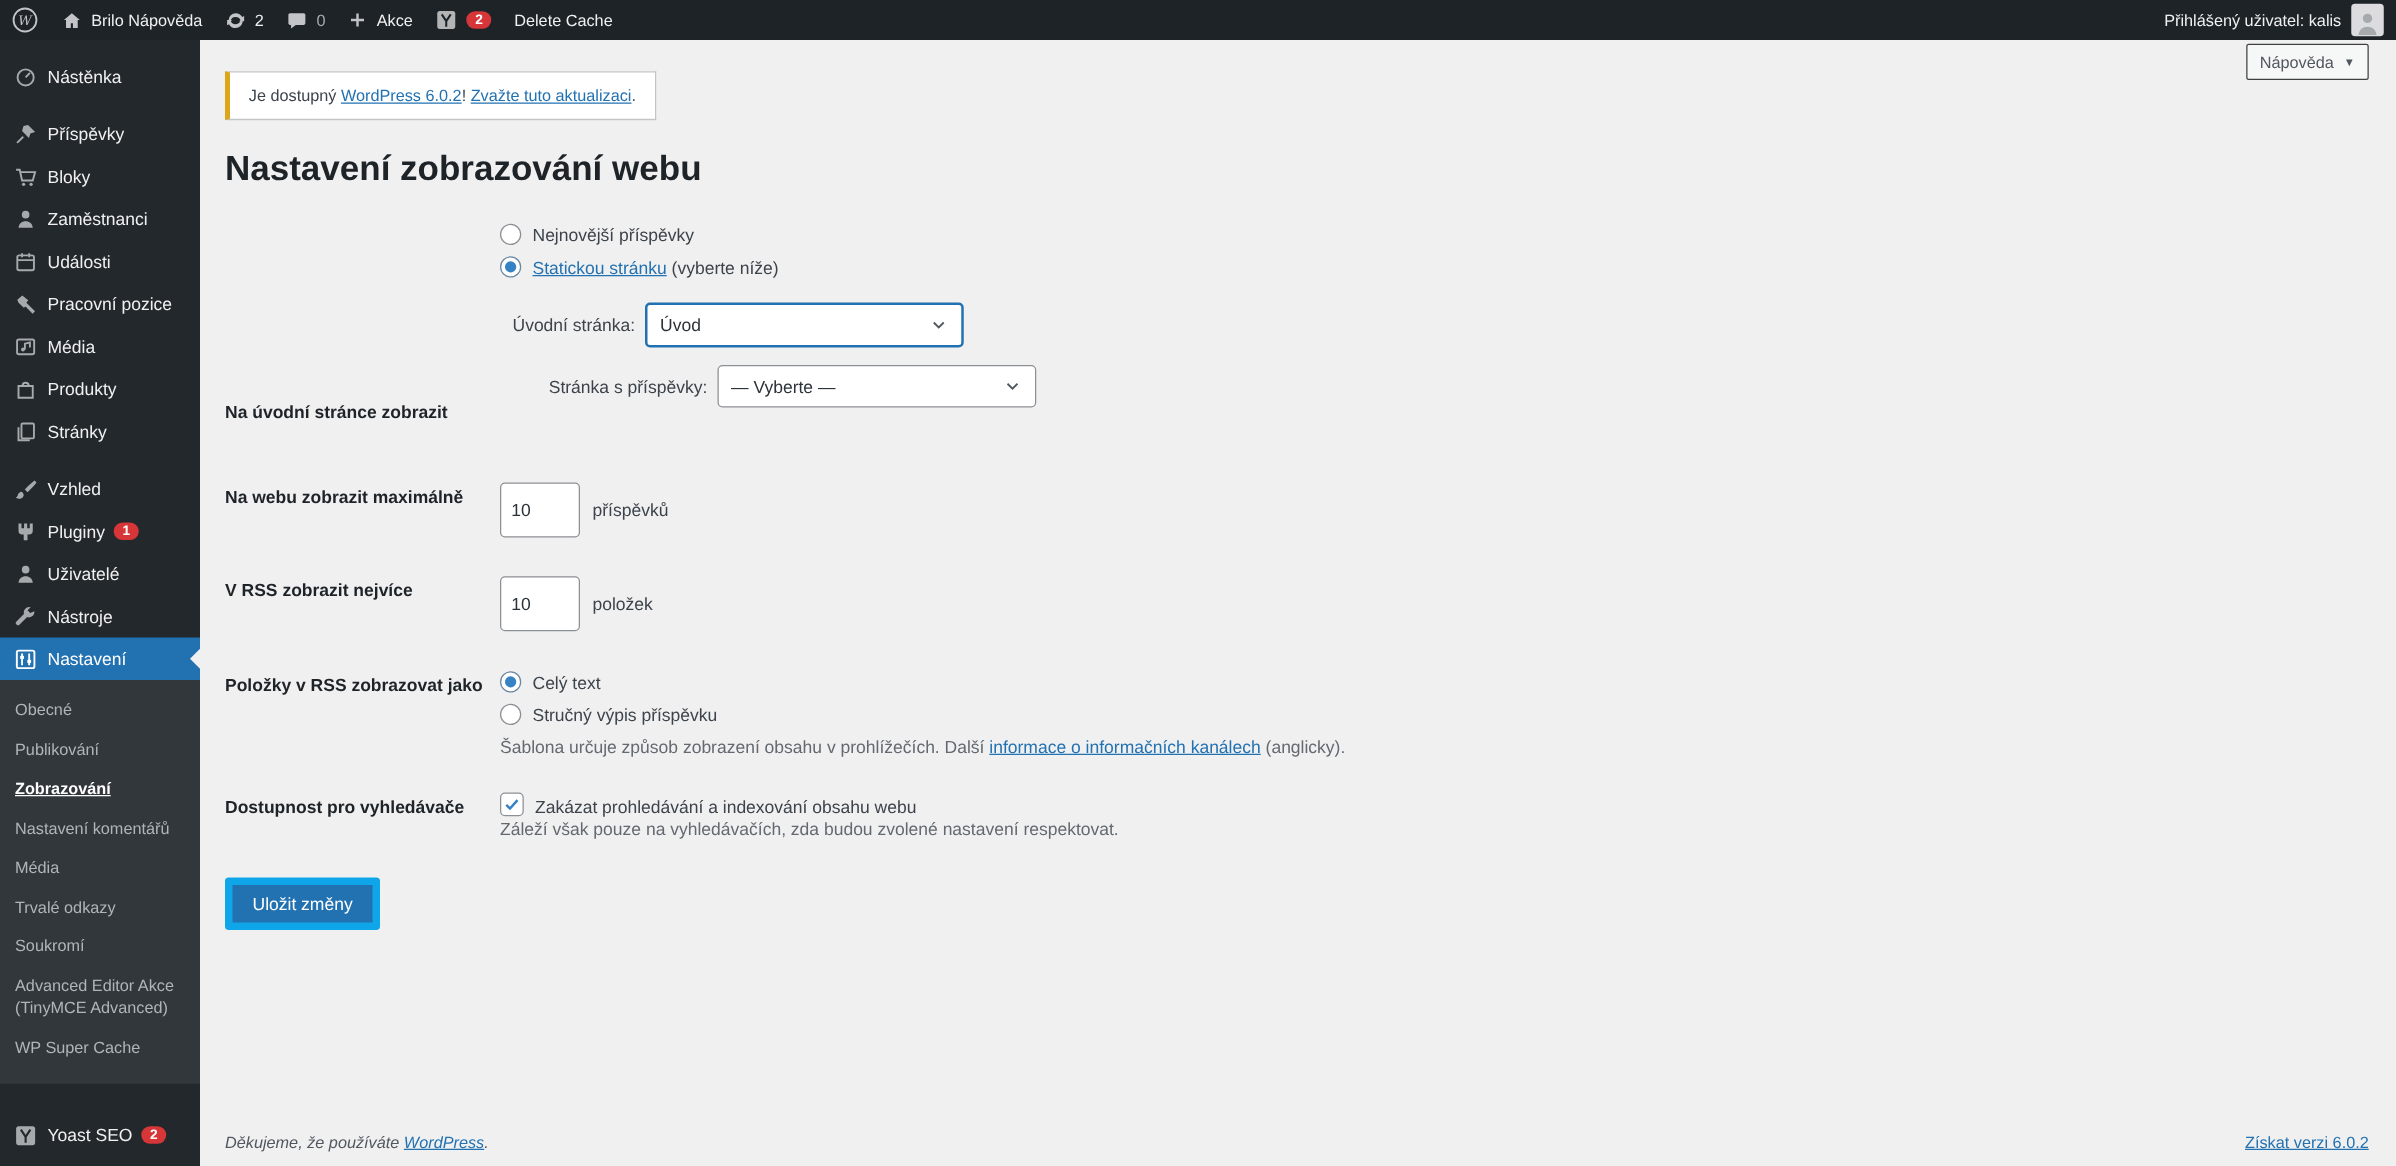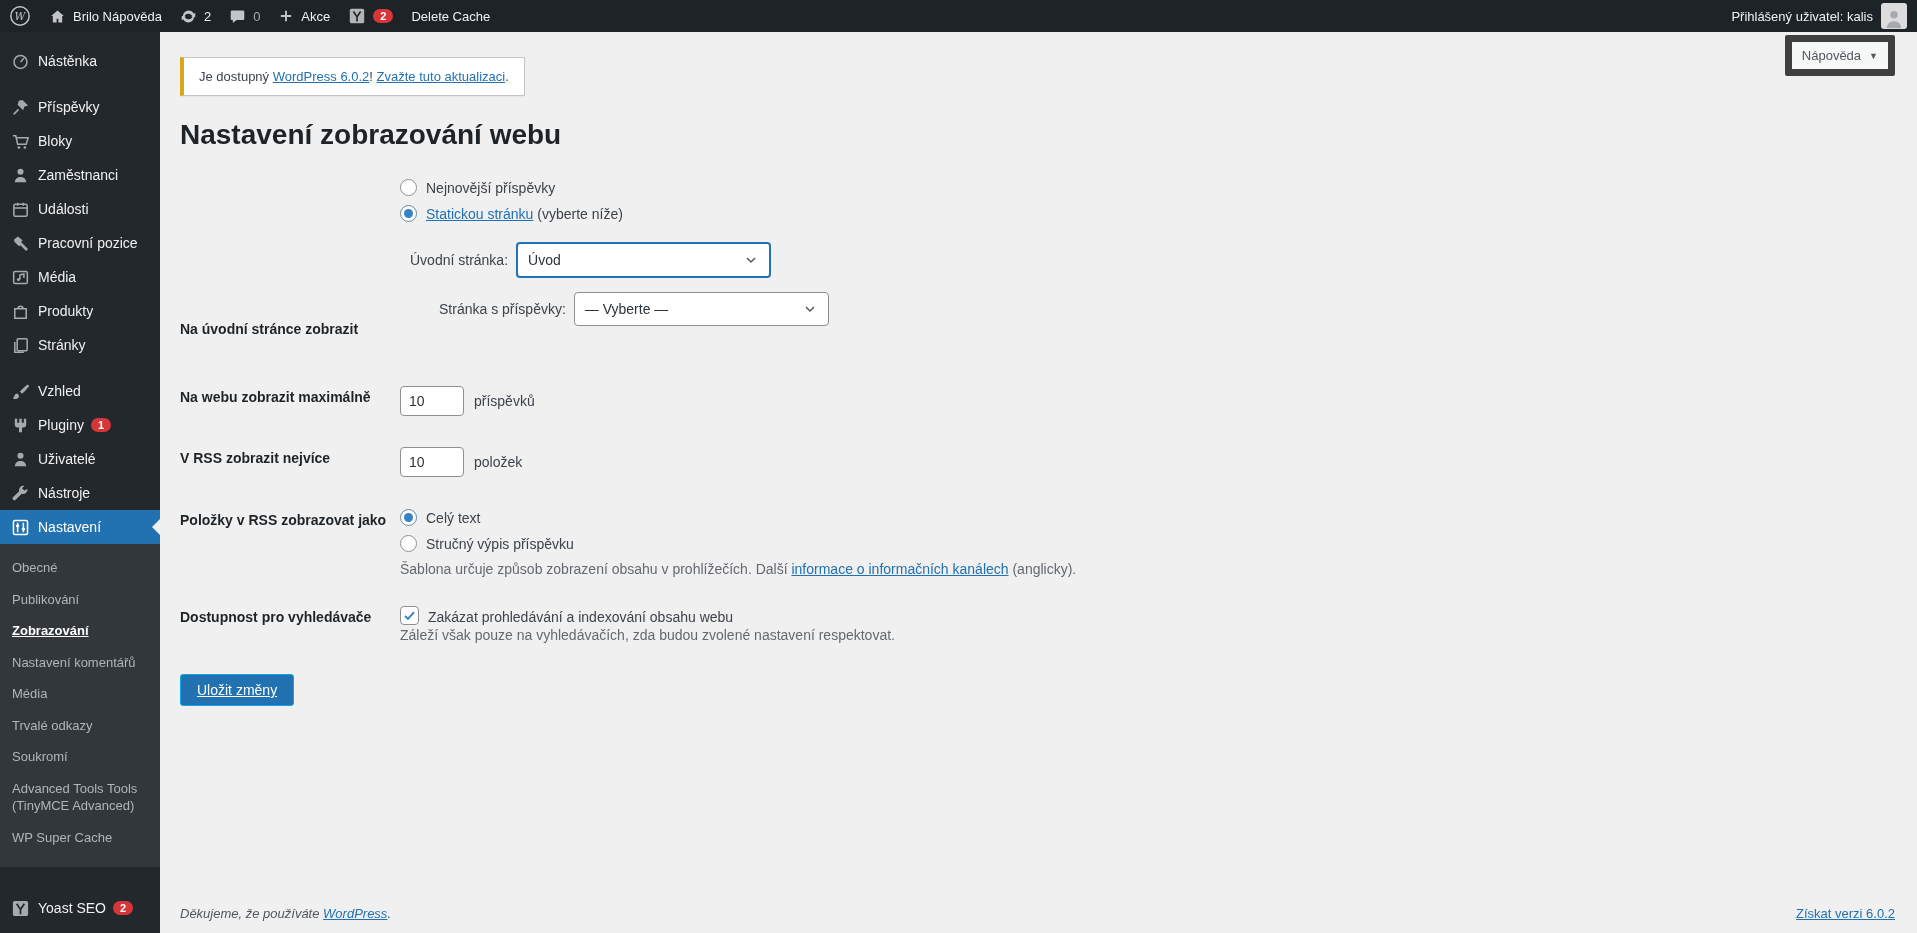--- a/index.html
+++ b/index.html
@@ -32,21 +32,21 @@
     border:8px solid transparent; border-right-color:#f0f0f1; }
   .mi-badge { background:#d63638; color:#fff; border-radius:9px; padding:1px 7px; font-size:11px;
     font-weight:700; margin-left:7px; }
   .submenu { background:#32373c; padding:8px 0 14px; }
   .submenu-item { padding:7px 12px; font-size:13px; color:#b0b5ba; line-height:1.35; cursor:pointer; }
   .submenu-item.current { color:#fff; font-weight:700;text-decoration:underline; }
   .menu-item.yoast-gap { margin-top:24px; }
 
   
   #content { position:absolute; left:160px; top:32px; right:0; bottom:0; background:#f0f0f1; }
-  .help-tab { position:absolute; top:3px; right:22px; background:#f6f7f7; border:7px solid #404040;
+  .help-tab { position:absolute; top:3px; right:22px; background:#f6f7f7; border:1px solid #404040;
     border-radius:2px; padding:6px 10px; font-size:13px; color:#50575e; display:flex; gap:8px;
     align-items:center; cursor:pointer; }
   .help-tab .tri { font-size:9px; color:#50575e; }
 
   .notice { margin:25px 0 0 20px; width:fit-content; background:#fff; border:1px solid #c3c4c7;
     border-left:4px solid #dba617; box-shadow:0 1px 1px rgba(0,0,0,.04); padding:11px 15px;
     font-size:13px; color:#3c434a; }
   a.link { color:#2271b1; text-decoration:underline; cursor:pointer; }
 
   h1 { margin:23px 0 0 20px; font-size:28px; font-weight:700; color:#1d2327; }
@@ -67,38 +67,38 @@
   .nested-row.front { margin-left:10px; }
   .nested-row.posts { margin-left:39px; }
   .nested-label { margin-right:8px; color:#3c434a; }
   .select { width:255px; height:34px; background:#fff; border:1px solid #8c8f94; border-radius:4px;
     display:flex; align-items:center; justify-content:space-between; padding:0 10px; color:#2c3338;
     cursor:pointer; }
   .select.focused { border:2px solid #2271b1; height:36px; }
   .select .chev { display:flex; align-items:center; color:#50575e; }
 
   .input-row { display:flex; align-items:center; }
-  .text-input { width:64px; height:30px; border:1px solid #8c8f94; border-radius:4px; background:#fff;
+  .text-input { width:64px; height:44px; border:1px solid #8c8f94; border-radius:4px; background:#fff;
     padding:0 8px; font-size:14px; color:#2c3338; font-family:"Liberation Sans", sans-serif; }
   .suffix { margin-left:10px; }
 
   .checkbox-option { display:flex; align-items:flex-end; gap:9px; }
   .checkbox { width:19px; height:19px; border:1px solid #8c8f94; border-radius:4px; background:#fff;
     display:flex; align-items:center; justify-content:center; flex:none; cursor:pointer; }
 
   .desc { color:#646970; margin-top:2px; }
 
   .row-gap-a { margin-bottom:46px;align-items:flex-end; }
   .row-gap-b { margin-bottom:31px; }
   .row-gap-c { margin-bottom:32px; }
   .row-gap-d { margin-bottom:29px; }
   .row-gap-e { margin-bottom:31px; }
 
-  .save-btn { background:#2271b1; border:1px solid #0ea5e9; color:#fff; border-radius:3px;
-    padding:7px 16px; font-size:14px; cursor:pointer; font-family:"Liberation Sans", sans-serif;text-decoration:underline; }
+  .save-btn { background:#2271b1; border:6px solid #0ea5e9; color:#fff; border-radius:3px;
+    padding:7px 16px; font-size:14px; cursor:pointer; font-family:"Liberation Sans", sans-serif; }
 
   .footer { position:absolute; left:20px; right:22px; bottom:12px; display:flex;
     justify-content:space-between; font-size:13px; color:#50575e; }
   .footer-left { font-style:italic; }
   .footer-left a { font-style:italic; }
 </style>
 </head>
 <body>
 
 <div id="root">
@@ -296,21 +296,21 @@
         <span class="mi-label">Nastavení</span>
       </div>
       <div class="submenu">
         <div class="submenu-item">Obecné</div>
         <div class="submenu-item">Publikování</div>
         <div class="submenu-item current">Zobrazování</div>
         <div class="submenu-item">Nastavení komentářů</div>
         <div class="submenu-item">Média</div>
         <div class="submenu-item">Trvalé odkazy</div>
         <div class="submenu-item">Soukromí</div>
-        <div class="submenu-item">Advanced Tools Tools (TinyMCE Advanced)</div>
+        <div class="submenu-item">Advanced Editor Akce (TinyMCE Advanced)</div>
         <div class="submenu-item">WP Super Cache</div>
       </div>
       <div class="menu-item yoast-gap">
         <span class="mi-icon">
           <svg width="19" height="19" viewBox="0 0 20 20">
             <path fill="currentColor" d="M4 2h12c1.1 0 2 .9 2 2v12c0 1.1-.9 2-2 2H4c-1.1 0-2-.9-2-2V4c0-1.1.9-2 2-2z"></path>
             <path d="M6 5l4 6 4-6M10 11v5" stroke="#23282d" stroke-width="1.8" fill="none"></path>
           </svg>
         </span>
         <span class="mi-label">Yoast SEO</span>

